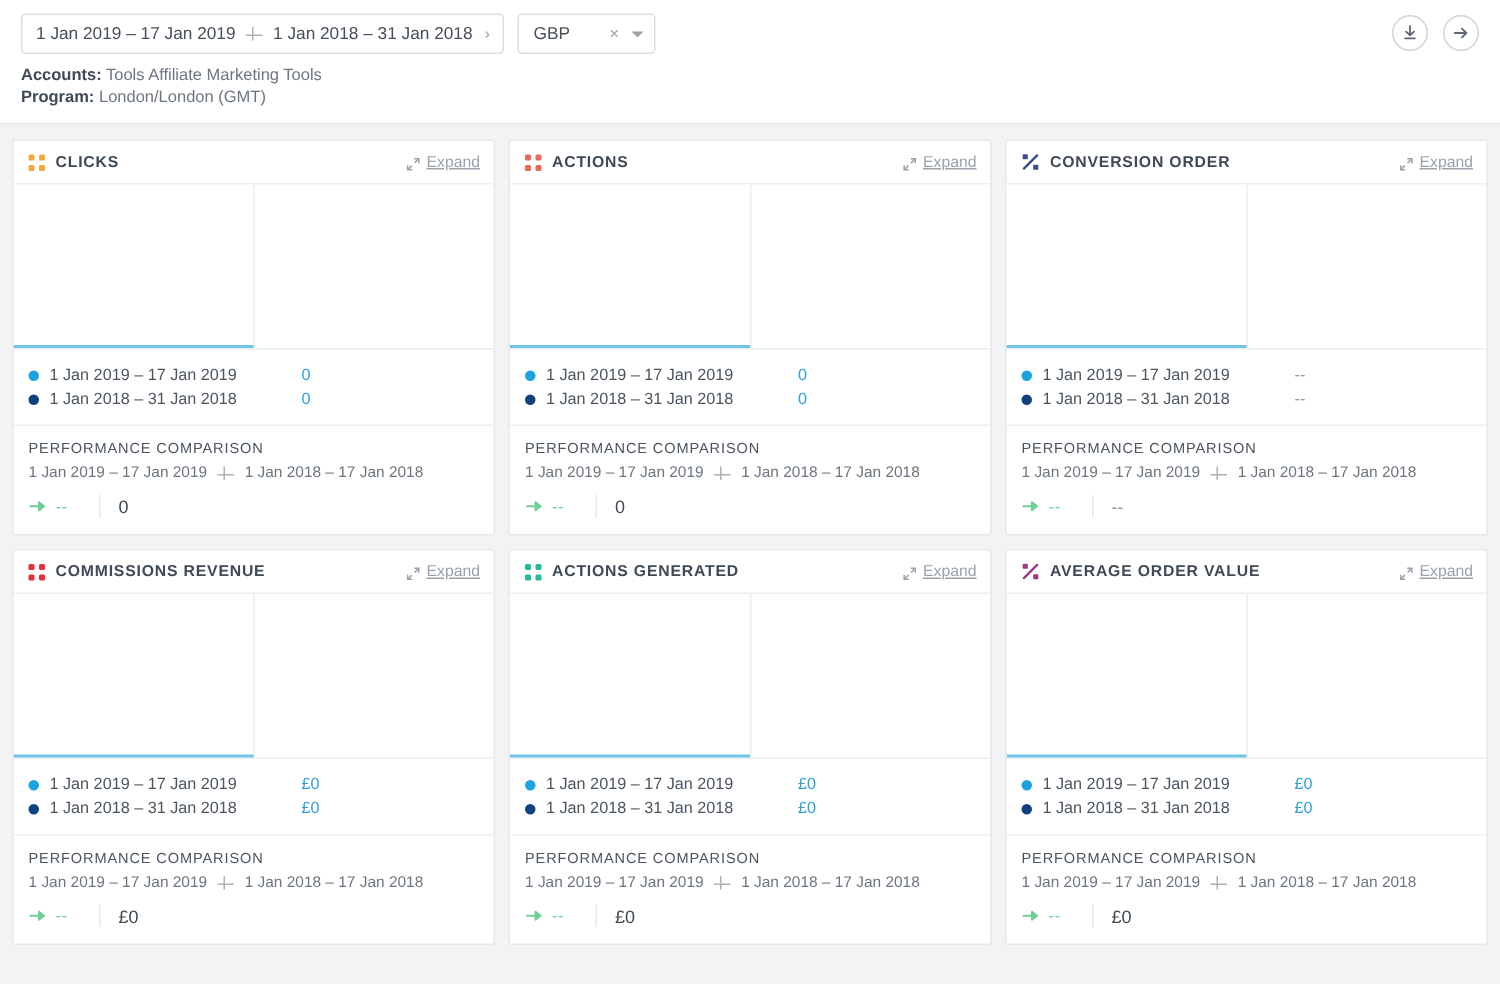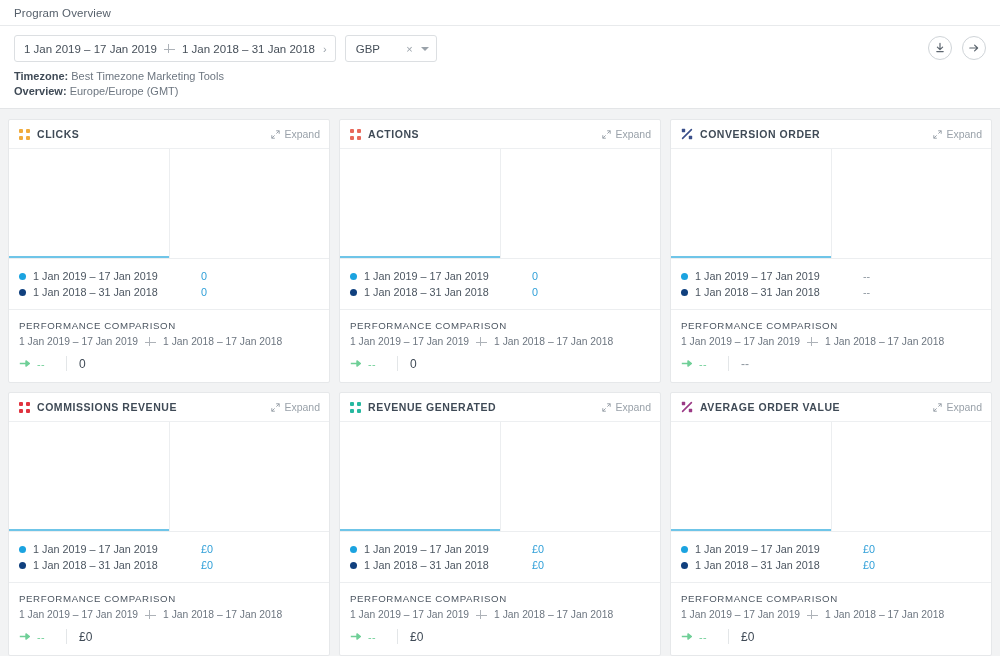--- a/index.html
+++ b/index.html
@@ -131,22 +131,23 @@
     font-size: 10.5px;
     font-weight: bold;
     letter-spacing: .55px;
     color: #3f4a56;
     margin-left: 7px;
   }
   .expand {
     margin-left: auto;
     font-size: 10.5px;
     color: #9aa2aa;
-    display: flex; align-items: center; gap: 4px;
+    display: flex; align-items: flex-end; gap: 4px;
     cursor: pointer;
+    text-decoration: underline;
   }
   .expand-icon { display: block; }
 
   
   .mi { width: 11px; height: 11px; display: grid;
         grid-template-columns: 4px 4px; grid-template-rows: 4px 4px;
         gap: 3px; }
   .mi i { display: block; width: 4px; height: 4px; border-radius: 1px; }
   .pct { width: 12px; height: 12px; display: block; }
 
@@ -201,23 +202,20 @@
   .arrow-flat svg { display: block; }
   .delta-text { color: #6fcf97; font-size: 10.8px; letter-spacing: .5px; }
   .cmp-sep { width: 1px; height: 15px; background: #e3e6e8; margin-right: 12px; }
   .cmp-value { font-size: 12px; color: #3f4a56; }
 </style>
 </head>
 <body>
 
 <div class="topbar">
 
-  <div class="page-title-row">
-    <span class="page-title">Program Overview</span>
-  </div>
 
   <div class="filter-row">
     <div class="filters-left">
 
       <div class="date-control">
         <span>1 Jan 2019 – 17 Jan 2019</span>
         <span class="compare-glyph"></span>
         <span>1 Jan 2018 – 31 Jan 2018</span>
         <span class="chev">›</span>
       </div>
@@ -240,26 +238,26 @@
       <div class="round-btn">
         <svg width="12" height="12" viewBox="0 0 12 12">
           <path d="M1.8 6 H9.4 M6.6 3.1 L9.6 6 L6.6 8.9" fill="none" stroke="#5d666f" stroke-width="1.2" stroke-linecap="round" stroke-linejoin="round"></path>
         </svg>
       </div>
     </div>
   </div>
 
   <div class="meta">
     <div>
-      <b>Timezone:</b>
-      <span class="val">Best Timezone Marketing Tools</span>
+      <b>Accounts:</b>
+      <span class="val">Tools Affiliate Marketing Tools</span>
     </div>
     <div>
-      <b>Overview:</b>
-      <span class="val">Europe/Europe (GMT)</span>
+      <b>Program:</b>
+      <span class="val">London/London (GMT)</span>
     </div>
   </div>
 </div>
 
 <div class="grid" id="grid">
   <div class="card">
 
     <div class="card-head">
       <span class="icon-slot">
           <span class="mi">
@@ -521,21 +519,21 @@
 
     <div class="card-head">
       <span class="icon-slot">
           <span class="mi">
             <i style="background: rgb(39, 184, 160);"></i>
             <i style="background: rgb(39, 184, 160);"></i>
             <i style="background: rgb(39, 184, 160);"></i>
             <i style="background: rgb(39, 184, 160);"></i>
           </span>
         </span>
-      <span class="card-title">REVENUE GENERATED</span>
+      <span class="card-title">ACTIONS GENERATED</span>
       <span class="expand">
         <svg class="expand-icon" width="9" height="9" viewBox="0 0 9 9">
           <path d="M5.2 0.8 H8.2 V3.8" fill="none" stroke="#9aa2aa" stroke-width="1"></path>
           <path d="M3.8 8.2 H0.8 V5.2" fill="none" stroke="#9aa2aa" stroke-width="1"></path>
           <path d="M8.2 0.8 L5.4 3.6 M0.8 8.2 L3.6 5.4" stroke="#9aa2aa" stroke-width="1"></path>
         </svg>
         <span class="expand-label">Expand</span>
       </span>
     </div>
 

